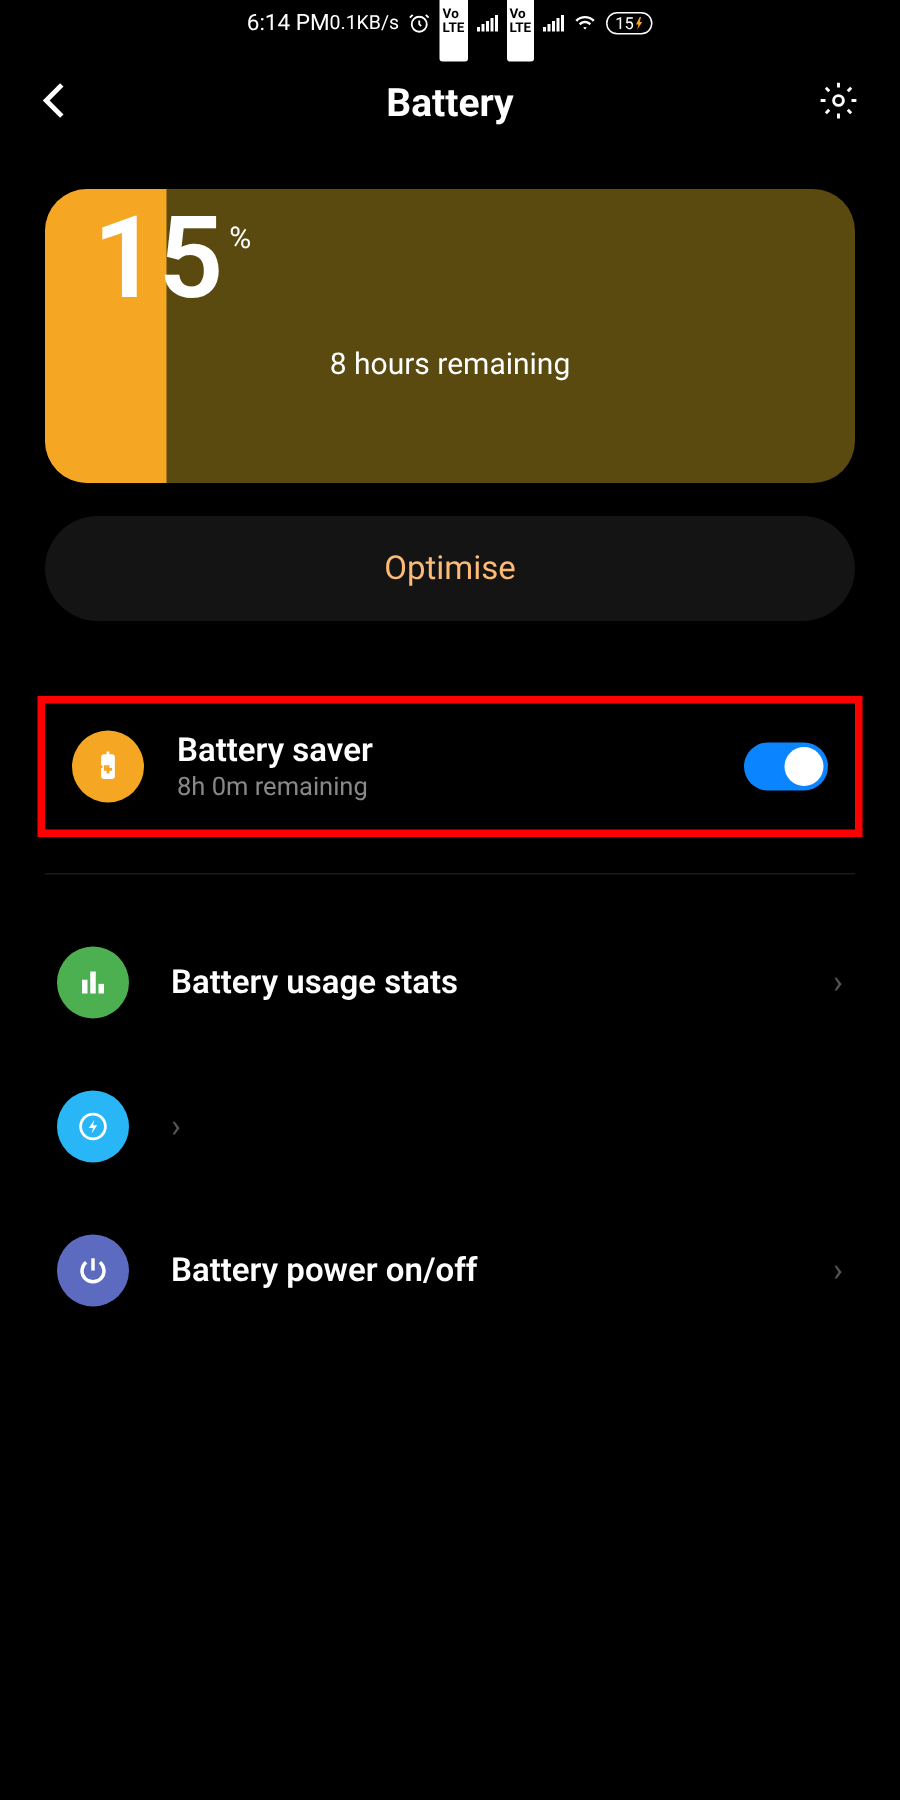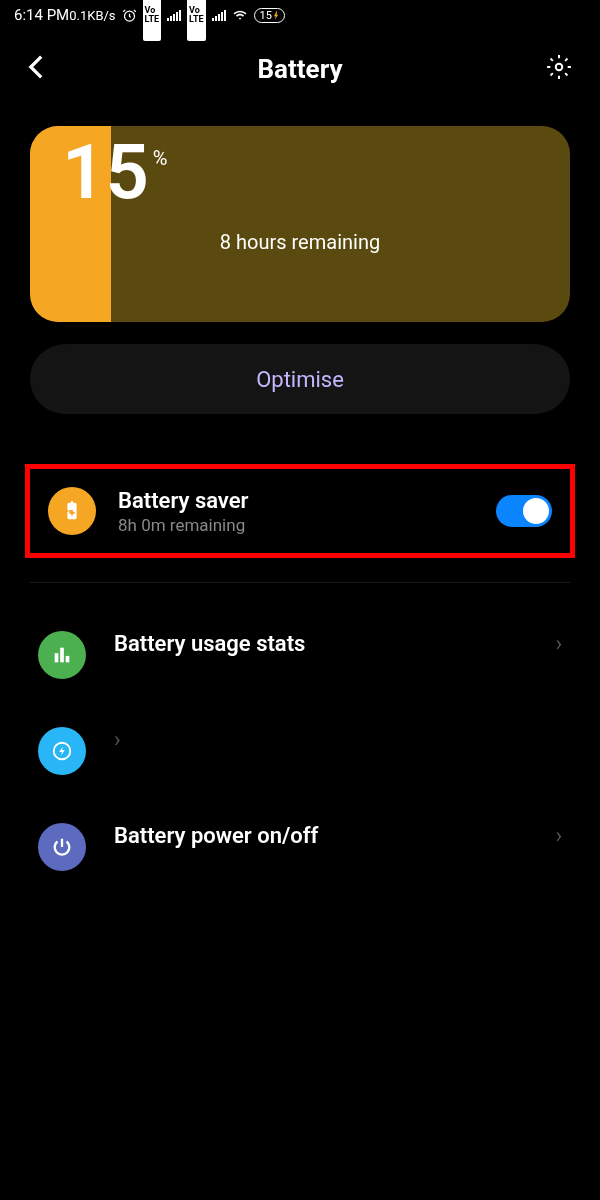--- a/index.html
+++ b/index.html
@@ -6,21 +6,21 @@
     body {
       width: 600px;
       height: 1200px;
       background: #000;
       color: #fff;
       font-family: -apple-system, Roboto, sans-serif;
       overflow: hidden;
     }
     .status-bar {
       display: flex;
-      justify-content: flex-start;
+      justify-content: center;
       align-items: center;
       padding: 4px 14px;
       height: 30px;
       font-size: 15px;
     }
     .status-right {
       display: flex;
       align-items: center;
       gap: 6px;
       font-size: 13px;
@@ -105,21 +105,21 @@
       text-align: center;
     }
     .optimise-btn {
       margin: 22px 30px 0;
       height: 70px;
       background: #141414;
       border-radius: 35px;
       display: flex;
       align-items: center;
       justify-content: center;
-      color: #c4b5fd;
+      color: #fdba74;
       font-size: 22px;
     }
     .highlight-box {
       margin: 50px 25px 0;
       border: 5px solid #ff0000;
       padding: 18px 12px;
     }
     .row {
       display: flex;
       align-items: center;
@@ -155,20 +155,21 @@
       top: 3px;
     }
     .divider {
       height: 1px;
       background: #1a1a1a;
       margin: 24px 30px;
     }
     .list { margin: 10px 30px 0; }
     .list-row {
       display: flex;
+      align-items: center;
       gap: 28px;
       padding: 24px 8px;
     }
     .chevron { color: #555; font-size: 22px; }
     .ic-saver { background: #f5a623; }
     .ic-stats { background: #4caf50; }
     .ic-app { background: #29b6f6; }
     .ic-sched { background: #5c6bc0; }
   </style>
 </head>

